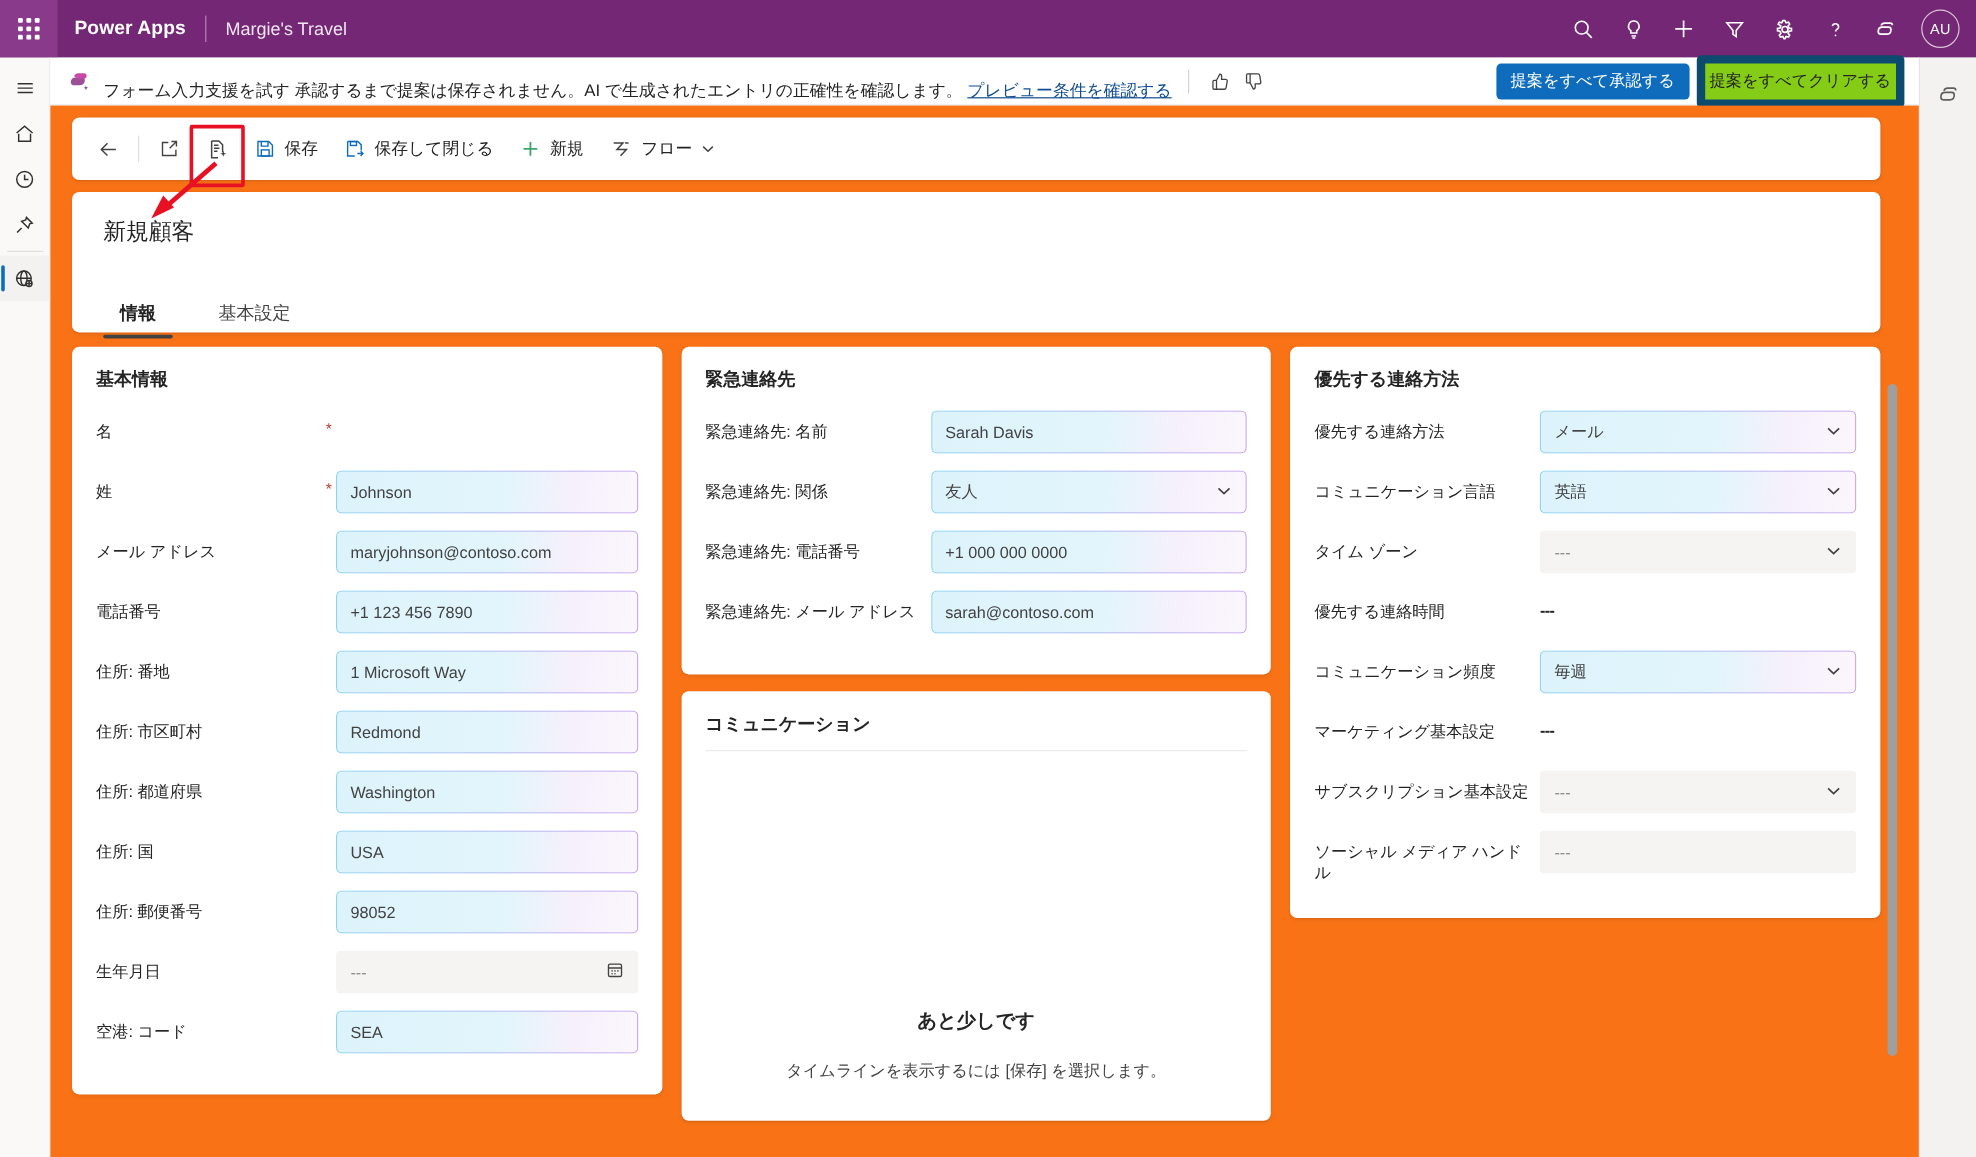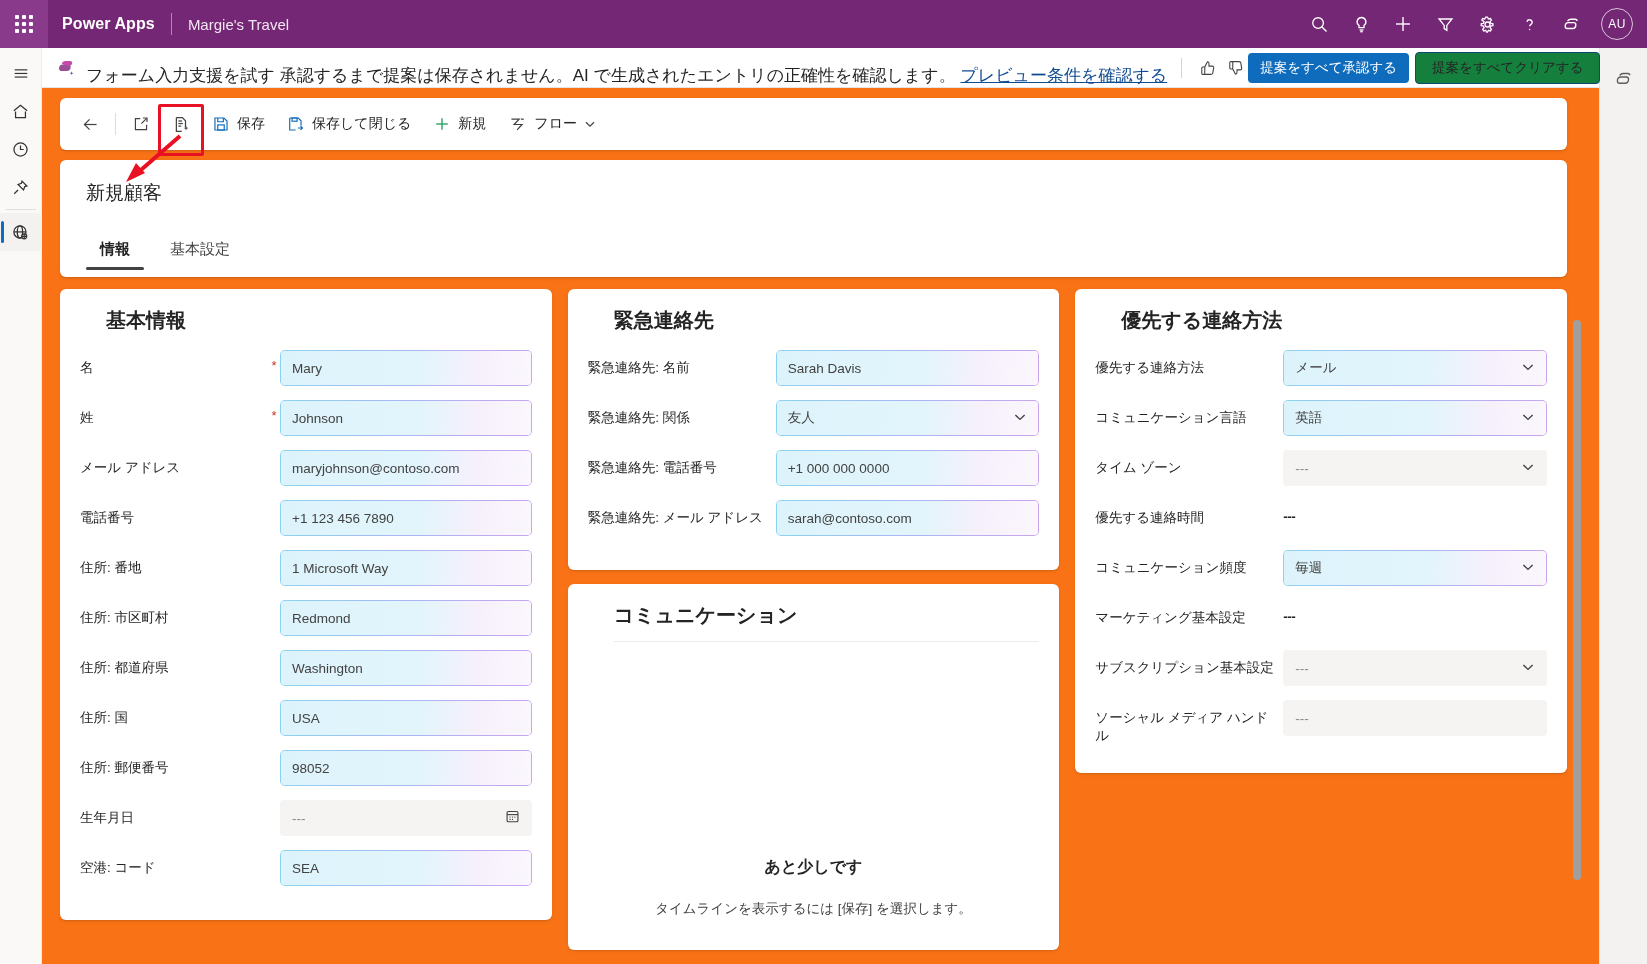--- a/index.html
+++ b/index.html
@@ -70,36 +70,36 @@
   .rightrail svg { stroke: #605e5c; fill: none; stroke-width: 1.3; }
 
   
   .banner {
     position: absolute; top: 48px; left: 42px; width: 1557px; height: 40px;
     background: #fff; border-bottom: 1px solid #e7e5e3;
     display: flex; align-items: center; padding: 0 0 0 14px;
   }
   .banner-sparkle { width: 20px; height: 20px; flex: 0 0 20px; margin-right: 10px; }
   .banner-text {
-    font-size: 17px; color: #242424; white-space: nowrap; margin-top: 16px;
+    font-size: 14px; color: #242424; white-space: nowrap; margin-top: 16px;
   }
   .banner-link { color: #0f4c91; text-decoration: underline; cursor: pointer; }
   .banner-fb { display: flex; align-items: center; margin-left: 14px; gap: 4px; }
   .fb-divider { width: 1px; height: 20px; background: #d6d4d2; margin-right: 10px; }
   .fb-icon { width: 24px; height: 24px; display:flex; align-items:center; justify-content:center; cursor: pointer; }
   .fb-icon svg { stroke: #424242; fill: none; stroke-width: 1.2; }
   .banner-actions { margin-left: auto; display: flex; align-items: center; gap: 0; padding-right: 12px; }
   .btn-primary {
     background: #0f6cbd; color: #fff; border: none; font-size: 13.5px;
     padding: 6px 12px; border-radius: 4px; cursor: pointer; white-space: nowrap;
     font-family: Liberation Sans, sans-serif;
   }
   .btn-secondary {
-    background: #15803d; color: #242424; border: 1px solid #0c4a6e; font-size: 13.5px;
-    padding: 6px 16px; border-radius: 4px; cursor: pointer; white-space: nowrap; margin-left: 6px;
+    background: #84cc16; color: #242424; border: 7px solid #0c4a6e; font-size: 13.5px;
+    padding: 6px 4px; border-radius: 4px; cursor: pointer; white-space: nowrap; margin-left: 6px;
     font-family: inherit;
   }
 
   
   .main {
     position: absolute; top: 88px; left: 42px; width: 1557px; height: 956px;
     background: #f97316; padding: 10px 12px 0 18px; overflow: hidden;
   }
 
   
@@ -126,39 +126,39 @@
     pointer-events: none;
   }
 
   
   .formcard {
     background: #fff; border-radius: 6px; margin-top: 10px; width: 1507px;
     box-shadow: 0 .3px .9px rgba(0,0,0,.08), 0 1.6px 3.6px rgba(0,0,0,.08);
     padding: 20px 26px 0 26px; height: 117px;
   }
   .rec-title { font-size: 19px; font-weight: normal; color: #242424; }
-  .tabs { display: flex; margin-top: 28px; gap: 0; }
+  .tabs { display: flex; margin-top: 40px; gap: 12px; }
   .tab {
     font-size: 15px; color: #424242; padding: 6px 14px 11px 14px; cursor: pointer;
     position: relative; margin-right: 12px;
   }
   .tab.active { font-weight: bold; color: #242424; }
   .tab.active::after {
     content: ''; position: absolute; left: 0; right: 0; bottom: 0; height: 3px;
     background: #424242; border-radius: 2px;
   }
 
   
   .cols { display: flex; gap: 16px; margin-top: 12px; width: 1507px; }
   .col { flex: 1 1 0; min-width: 0; display: flex; flex-direction: column; gap: 14px; }
   .section {
     background: #fff; border-radius: 6px; padding: 18px 20px 20px 20px;
     box-shadow: 0 .3px .9px rgba(0,0,0,.07), 0 1.6px 3.6px rgba(0,0,0,.07);
   }
-  .section-title { font-size: 20px; font-weight: bold; color: #242424; margin-bottom: 16px; margin-left: 26px; }
+  .section-title { font-size: 15px; font-weight: bold; color: #242424; margin-bottom: 16px; }
   .section-title.ruled { border-bottom: 1px solid #edebe9; padding-bottom: 12px; }
 
   .field { display: flex; align-items: flex-start; margin-bottom: 8px; min-height: 42px; }
   .fl {
     flex: 0 0 188px; font-size: 13.5px; color: #242424; line-height: 1.35;
     padding-top: 9px; padding-right: 6px;
   }
   .fl-req { color: #c0392b; font-size: 13px; flex: 0 0 12px; padding-top: 8px; text-align: center; }
   .fc { flex: 1 1 auto; min-width: 0; position: relative; }
 
@@ -427,25 +427,20 @@
 
   <div class="cols">
 
     <div class="col">
       <div class="section">
         <div class="section-title">基本情報</div>
 
         <div class="field">
           <div class="fl">名</div>
           <div class="fl-req">*</div>
-          <div class="fc">
-              <div class="inp-ai">
-                <span>Mary</span>
-              </div>
-            </div>
         </div>
 
         <div class="field">
           <div class="fl">姓</div>
           <div class="fl-req">*</div>
           <div class="fc">
               <div class="inp-ai">
                 <span>Johnson</span>
               </div>
             </div>

